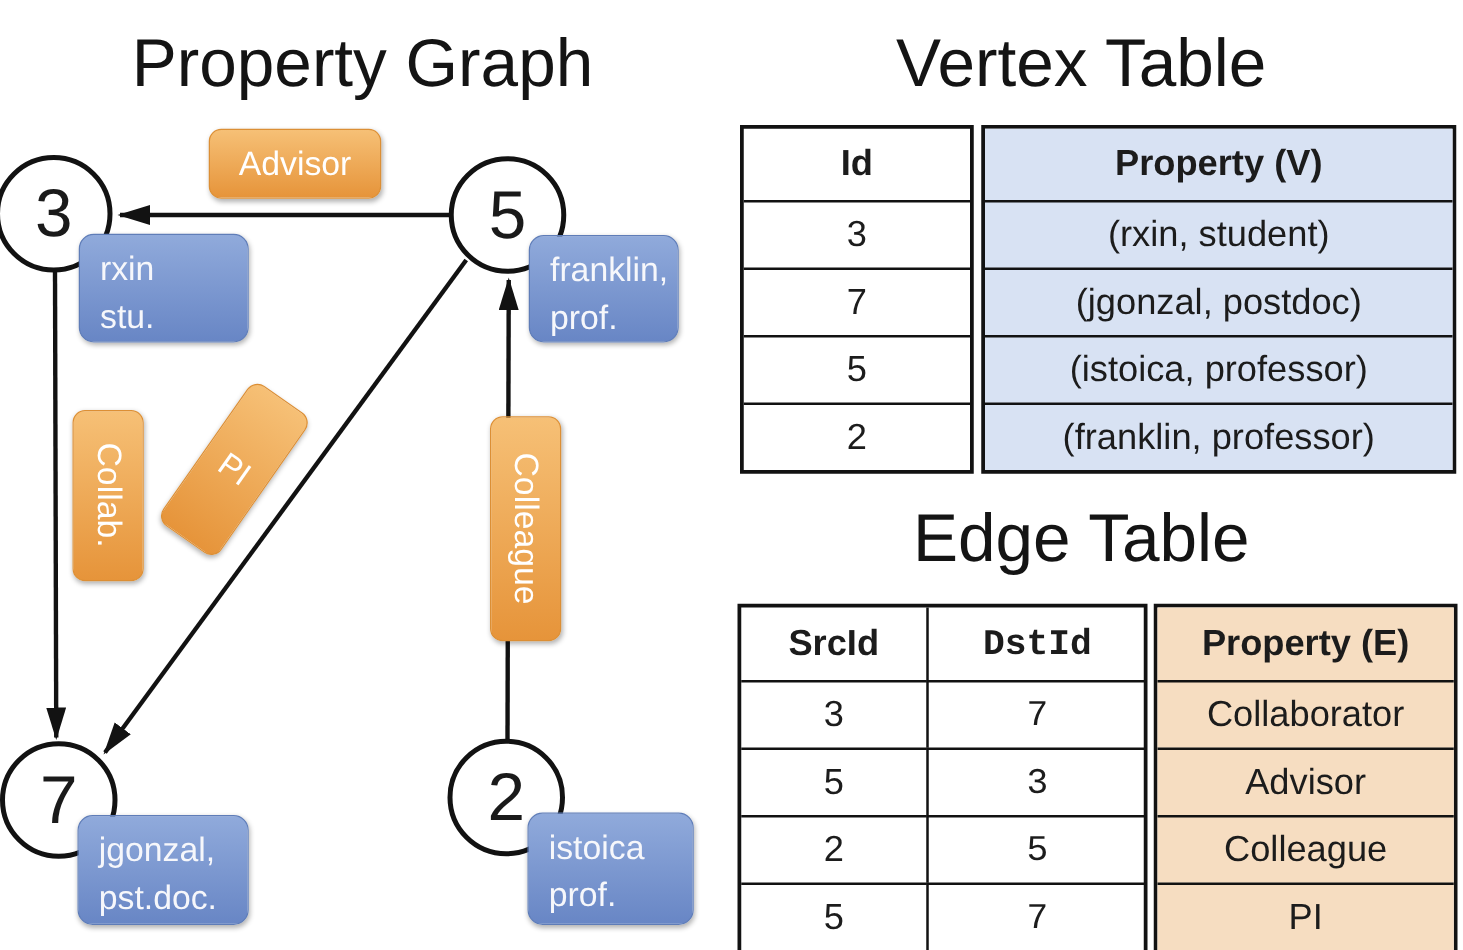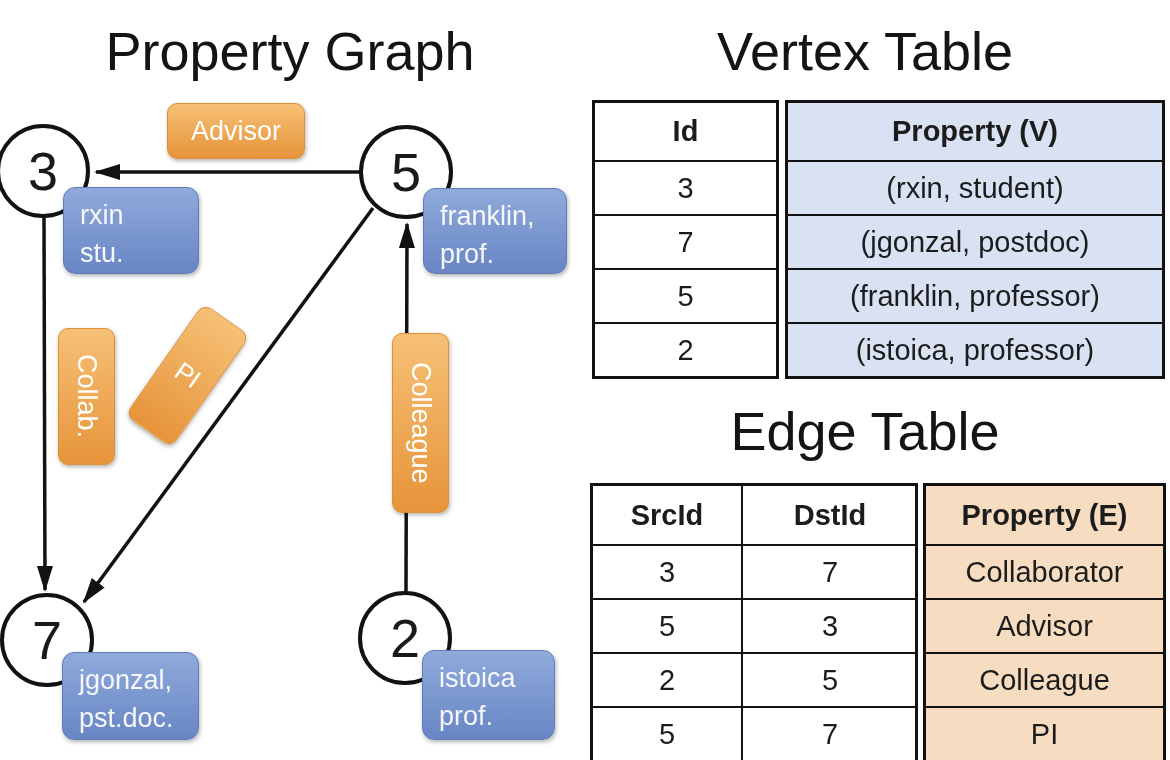--- a/index.html
+++ b/index.html
@@ -36,21 +36,21 @@
   .tbl-wrap{display:flex;align-items:flex-start;border-radius:25px;}
   .tgroup{border:3px solid #121212;background:#fff;box-sizing:border-box;}
   .cell{
     display:flex;align-items:center;justify-content:center;
     font-size:29px;height:54px;border-top:2px solid #121212;box-sizing:border-box;
   }
   .cell.hdr{font-weight:bold;border-top:none;}
   .fill-blue .cell{background:#d8e2f3;}
   .fill-tan .cell{background:#f6ddc1;}
   .two-col{display:grid;grid-template-columns:148px 176px;}
-  .two-col .cell.rborder{border-left:2px solid #121212;}
+  .two-col .cell.rborder{border-left:2px solid #121212;font-family:Liberation Mono, monospace;}
 </style>
 </head>
 <body>
 
 <div class="abs title" style="left:60px;top:20px;width:460px;">Property Graph</div>
 
 <svg class="abs" style="left:0;top:0;" width="570" height="760" viewBox="0 0 570 760">
   <defs>
     <marker id="arr" markerUnits="userSpaceOnUse" markerWidth="28" markerHeight="18" refX="24" refY="8" orient="auto">
       <path d="M0,0 L26,8 L0,16 Z" fill="#121212"></path>
@@ -75,21 +75,21 @@
 
 <div class="abs pill-orange" style="left:167px;top:103px;width:136px;height:54px;">Advisor</div>
 <div class="abs pill-orange vtext" style="left:58px;top:328px;width:55px;height:135px;">Collab.</div>
 <div class="abs pill-orange" style="left:159px;top:307px;width:55px;height:135px;transform:rotate(35deg);font-size:26px;">PI</div>
 <div class="abs pill-orange vtext" style="left:392px;top:333px;width:55px;height:178px;">Colleague</div>
 
 <div class="abs pill-blue" style="left:63px;top:187px;width:136px;height:87px;">
   <div>rxin</div>
   <div>stu.</div>
 </div>
-<div class="abs pill-blue" style="left:423px;top:188px;width:144px;height:86px;">
+<div class="abs pill-blue" style="left:423px;top:188px;width:120px;height:86px;">
   <div>franklin,</div>
   <div>prof.</div>
 </div>
 <div class="abs pill-blue" style="left:62px;top:652px;width:137px;height:88px;">
   <div>jgonzal,</div>
   <div>pst.doc.</div>
 </div>
 <div class="abs pill-blue" style="left:422px;top:650px;width:133px;height:90px;">
   <div>istoica</div>
   <div>prof.</div>
@@ -102,22 +102,22 @@
     <div class="cell hdr" style="height:57px;">Id</div>
     <div class="cell">3</div>
     <div class="cell">7</div>
     <div class="cell">5</div>
     <div class="cell">2</div>
   </div>
   <div class="tgroup fill-blue" style="width:380px;margin-left:6px;">
     <div class="cell hdr" style="height:57px;">Property (V)</div>
     <div class="cell">(rxin, student)</div>
     <div class="cell">(jgonzal, postdoc)</div>
+    <div class="cell">(istoica, professor)</div>
     <div class="cell">(franklin, professor)</div>
-    <div class="cell">(istoica, professor)</div>
   </div>
 </div>
 
 <div class="abs title" style="left:635px;top:400px;width:460px;">Edge Table</div>
 
 <div class="abs tbl-wrap" style="left:590px;top:483px;">
   <div class="tgroup two-col" style="width:328px;">
     <div class="cell hdr" style="height:58px;">SrcId</div>
     <div class="cell hdr rborder" style="height:58px;">DstId</div>
     <div class="cell">3</div>

